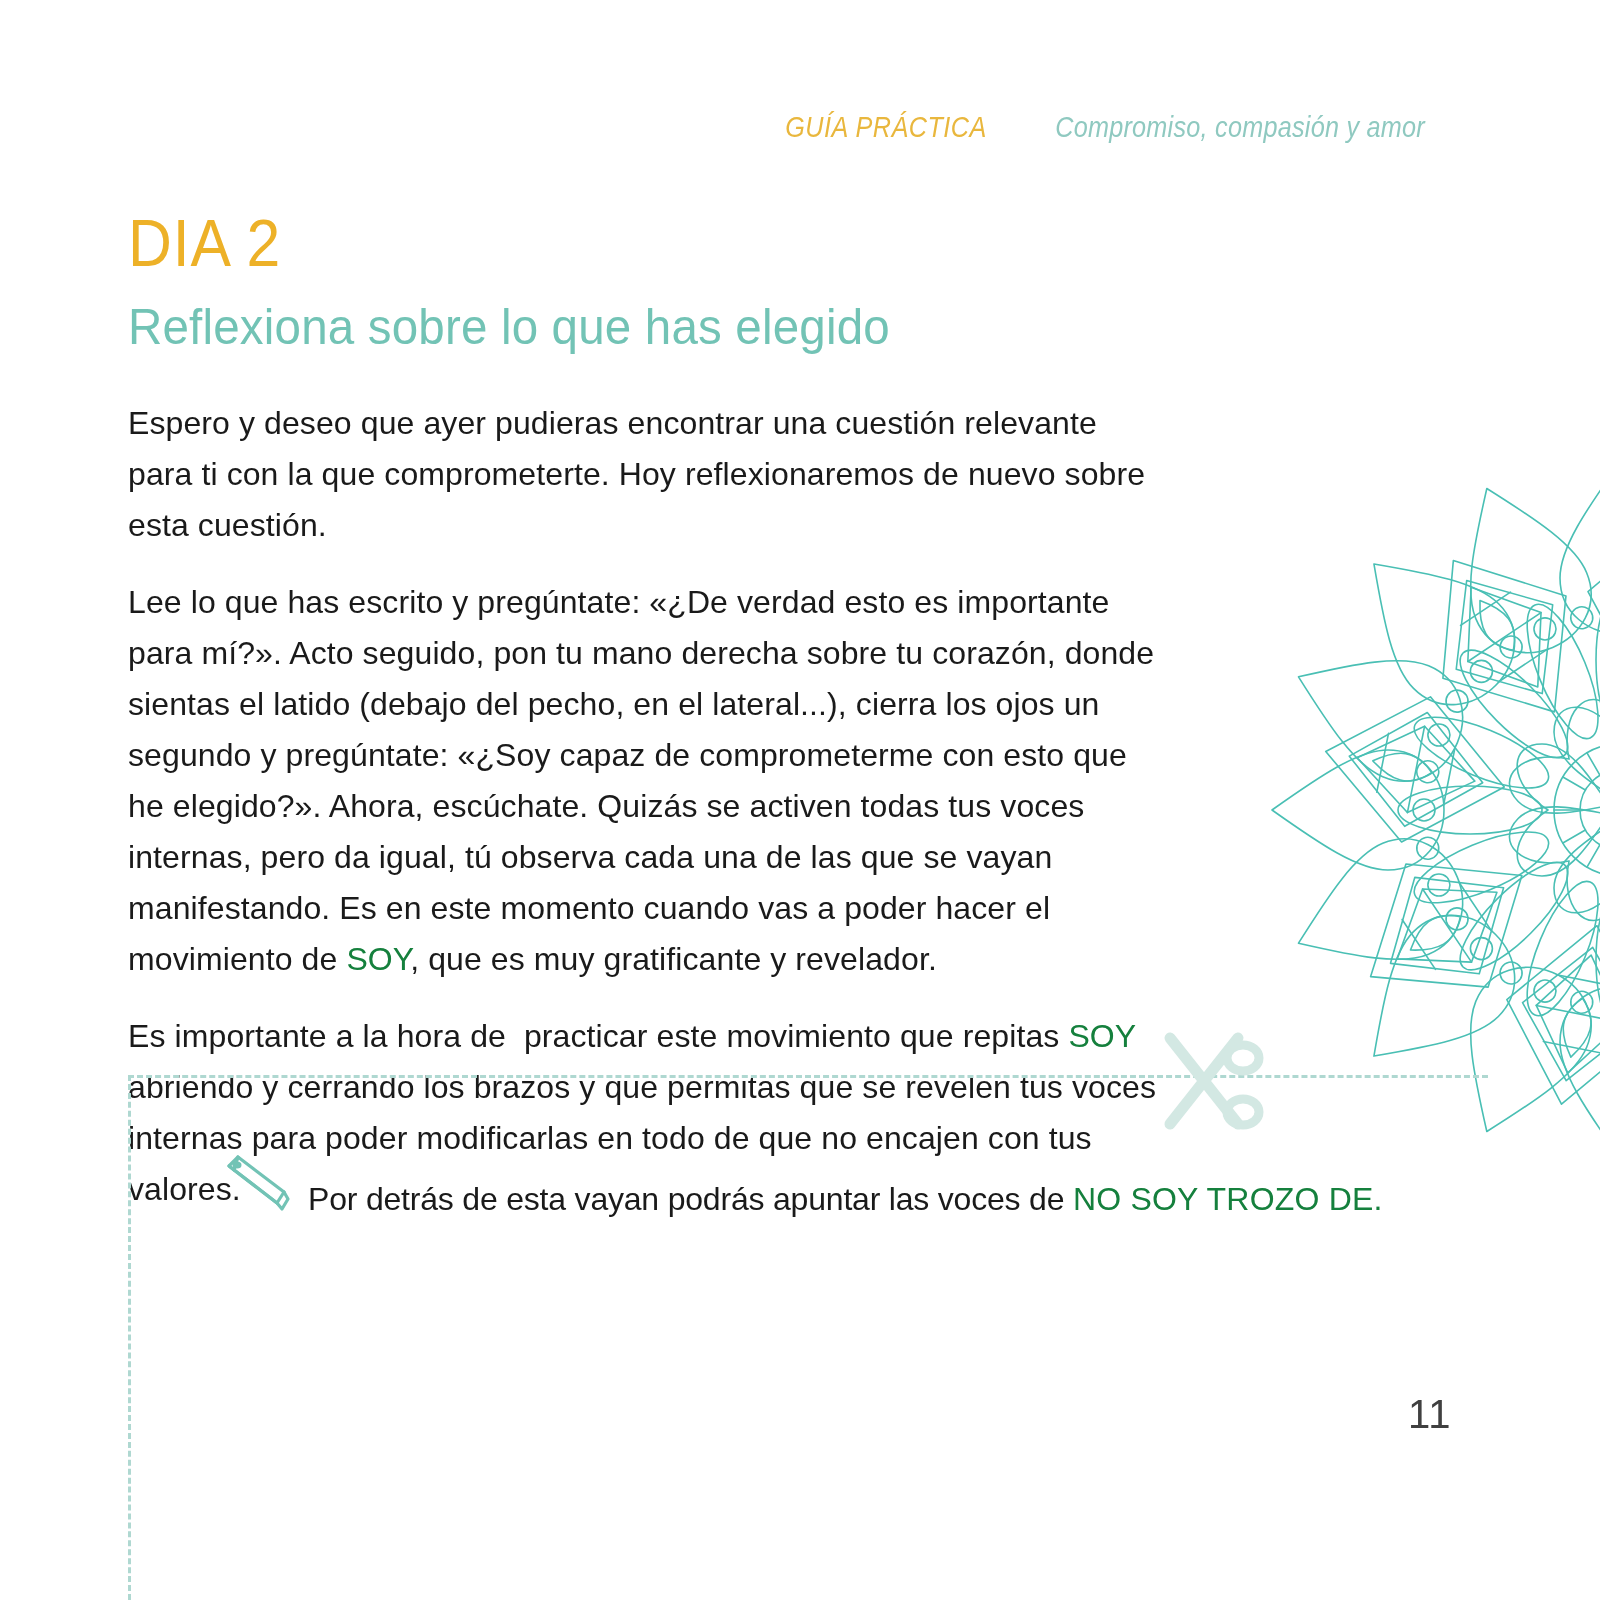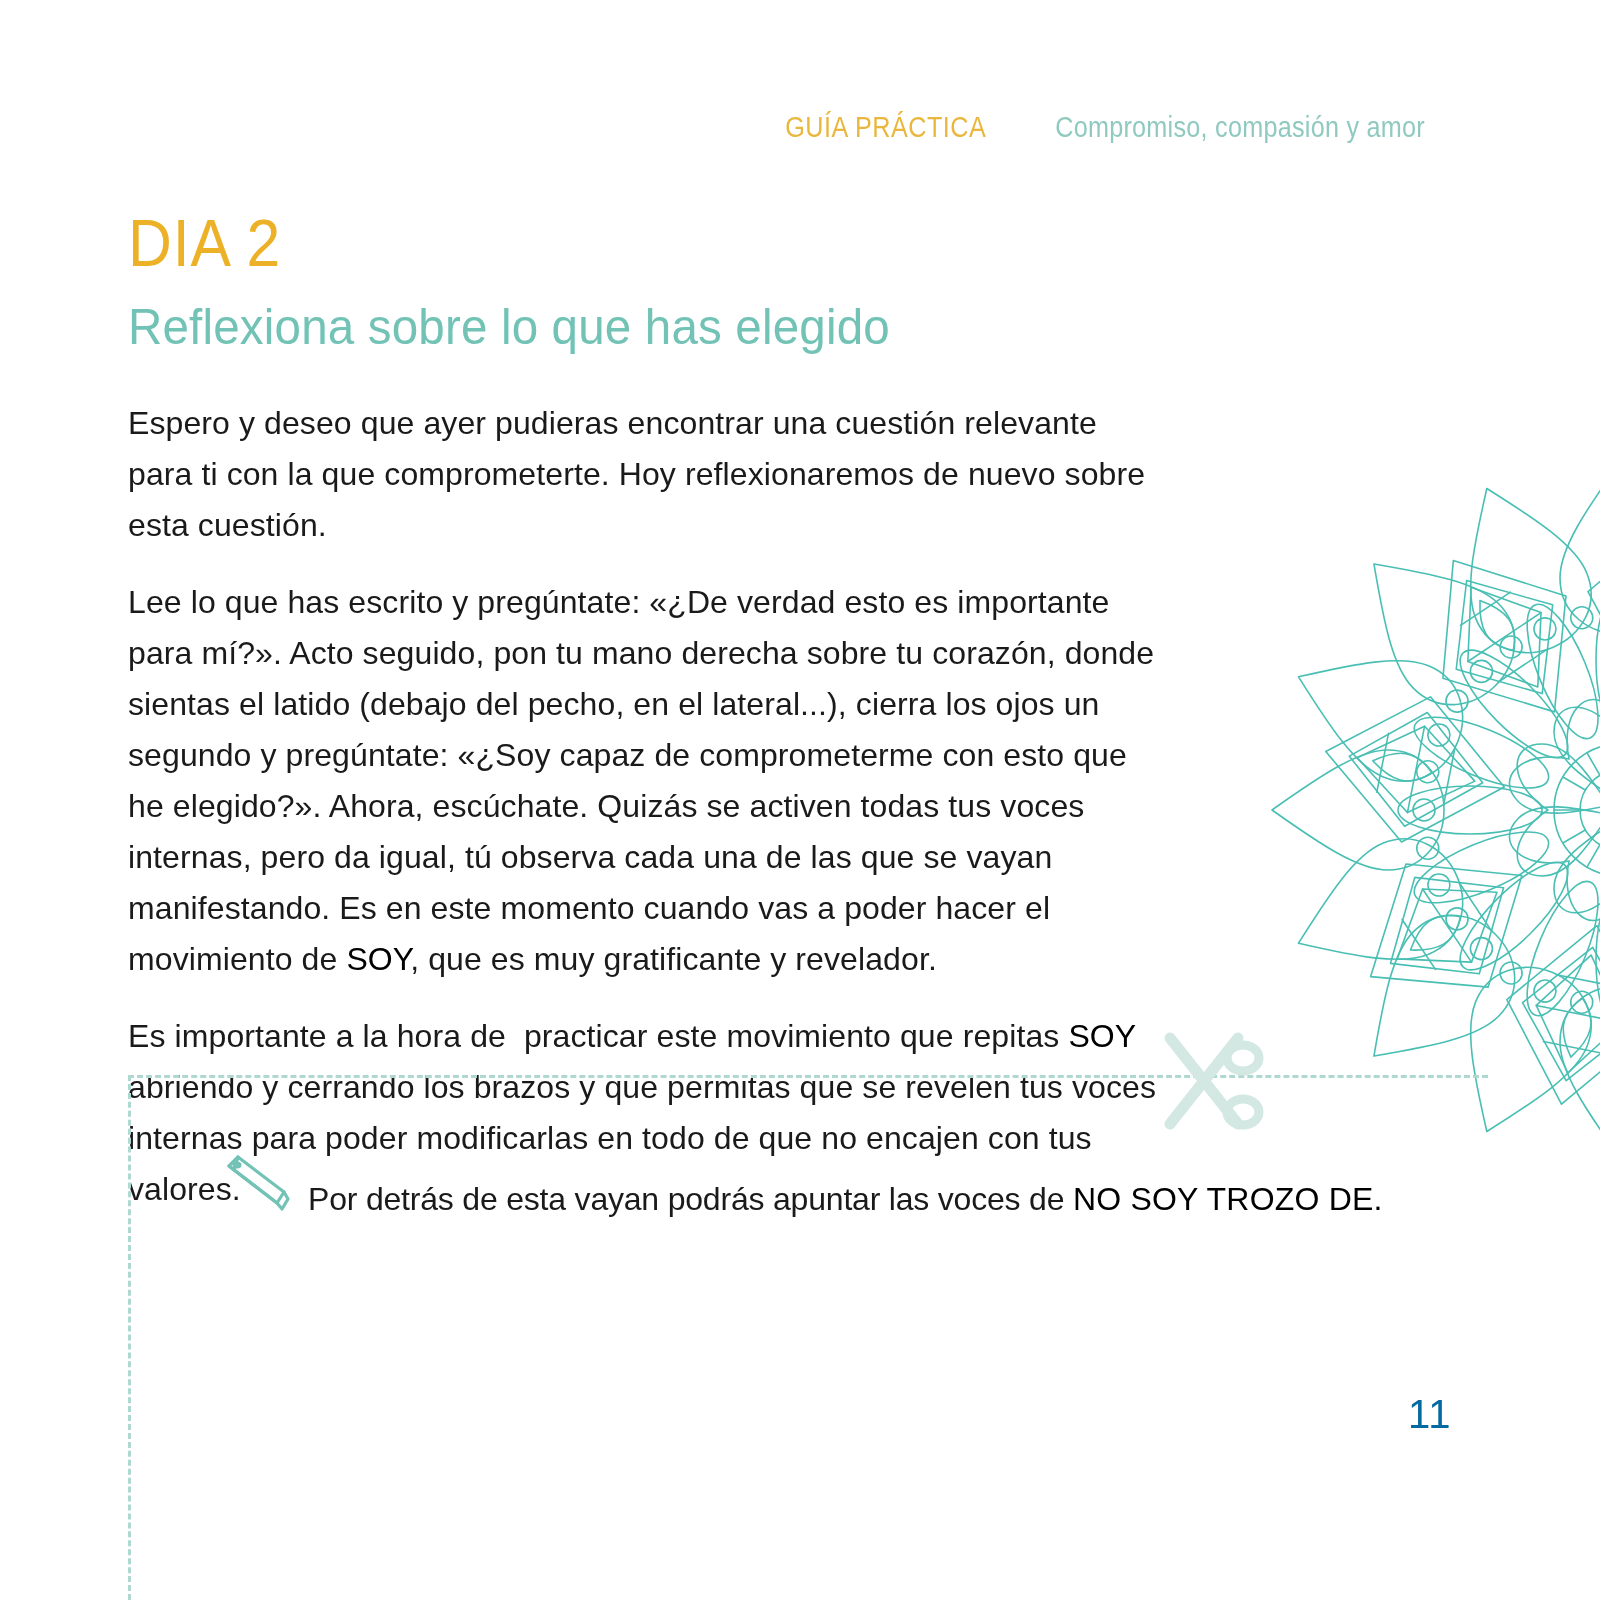--- a/index.html
+++ b/index.html
@@ -25,20 +25,21 @@
 
   
   .running-header {
     position: absolute;
     top: 110px;
     right: 140px;
     display: flex;
     align-items: center;
     gap: 14px;
     white-space: nowrap;
+    font-style: italic;
   }
   .rh-gold {
     font-size: 30px;
     letter-spacing: 0.6px;
     color: #E9B73D;
     font-family: "Liberation Sans Narrow", "Liberation Sans", sans-serif;
     transform: scaleX(0.84);
     transform-origin: right baseline;
   }
   .rh-teal {
@@ -100,21 +101,21 @@
   .body-copy p {
     margin: 12px 0 26px 0;
     font-size: 32px;
     line-height: 51px;
     color: #1a1a1a;
     font-family: "Liberation Sans Narrow", "Liberation Sans", sans-serif;
     letter-spacing: 0.1px;
     white-space: pre-wrap;
   }
   .body-copy p:last-child { margin-bottom: 0; }
-  .teal-word { color: #000000; }
+  .teal-word { color: #15803d; }
 
   
   .cut-area {
     position: absolute;
     left: 128px;
     top: 1075px;
     width: 1360px;
     height: 525px;
     border-top: 3px dashed #AFD8D1;
     border-left: 3px dashed #AFD8D1;
@@ -161,21 +162,21 @@
     color: #1a1a1a;
     font-family: "Liberation Sans Narrow", "Liberation Sans", sans-serif;
     letter-spacing: 0.1px;
   }
 
   .page-number {
     position: absolute;
     left: 1408px;
     top: 1392px;
     font-size: 40px;
-    color: #0369a1;
+    color: #404040;
     font-family: "Liberation Sans Narrow", "Liberation Sans", sans-serif;
     letter-spacing: 1px;
   }
 </style>
 </head>
 <body>
 
 <div class="page">
 
   <div class="running-header">

